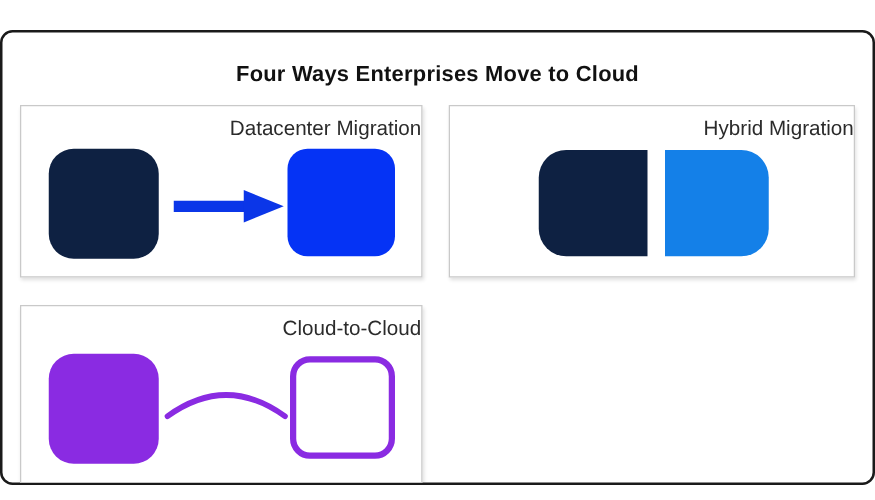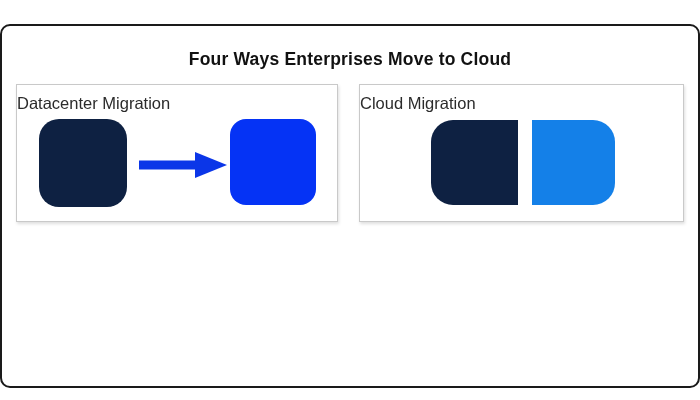--- a/index.html
+++ b/index.html
@@ -7,21 +7,21 @@
   body { font-family:"Liberation Sans", sans-serif; position:relative; overflow:hidden; }
 
   .frame { position:absolute; left:0; top:0; width:700px; height:364px;
            background:#fff; border:2px solid #1a1a1a; border-radius:10px; overflow:hidden;margin-top:24px; }
 
   .main-title { position:absolute; top:23px; left:0; width:100%; text-align:center;
                 font-size:17.5px; font-weight:700; letter-spacing:.2px; color:#111; }
 
   .panel { position:absolute; background:#fff; border:1px solid #c9c9c9;
            box-shadow:1px 2px 3px rgba(0,0,0,.13); }
-  .panel-title { position:absolute; top:9px; left:0; width:100%; text-align:left;
+  .panel-title { position:absolute; top:9px; left:0; width:100%; text-align:right;
                  font-size:16.5px; font-weight:500; color:#2b2b2b; }
 
   .p-datacenter { left:14px; top:58px;  width:322px; height:138px; }
   .p-hybrid     { left:357px; top:58px; width:325px; height:138px; }
   .p-c2c        { left:14px; top:218px; width:322px; height:150px; }
   .p-multi      { left:357px; top:218px; width:325px; height:150px; }
 
   .shape { position:absolute; }
 
   
@@ -59,20 +59,28 @@
     <div class="panel-title">Datacenter Migration</div>
     <div class="shape dc-src" style="background: rgb(14, 33, 66);"></div>
     <svg class="shape dc-arrow" width="96" height="32" viewBox="0 0 96 32">
       <line x1="4" y1="16" x2="62" y2="16" stroke-width="9" stroke="#0b36e8"></line>
       <polygon points="60,3 92,16 60,29" fill="#0b36e8"></polygon>
     </svg>
     <div class="shape dc-dst" style="background: rgb(5, 51, 245);"></div>
   </div>
 
   <div class="panel p-hybrid">
-    <div class="panel-title">Cloud Migration</div>
+    <div class="panel-title">Hybrid Migration</div>
     <div class="shape hy-onprem" style="background: rgb(14, 33, 66);"></div>
     <div class="shape hy-cloud" style="background: rgb(20, 128, 232);"></div>
   </div>
 
+  <div class="panel p-c2c">
+    <div class="panel-title">Cloud-to-Cloud</div>
+    <div class="shape cc-src" style="background: rgb(138, 43, 226);"></div>
+    <svg class="shape cc-arc" width="100" height="32" viewBox="0 0 100 32">
+      <path d="M 3 26 Q 50 -8 97 26" fill="none" stroke-width="4.5" stroke-linecap="round" stroke="#8a2be2"></path>
+    </svg>
+    <div class="shape cc-dst" style="border-color: rgb(138, 43, 226);"></div>
+  </div>
 
 
 </div>
 
 </body></html>

